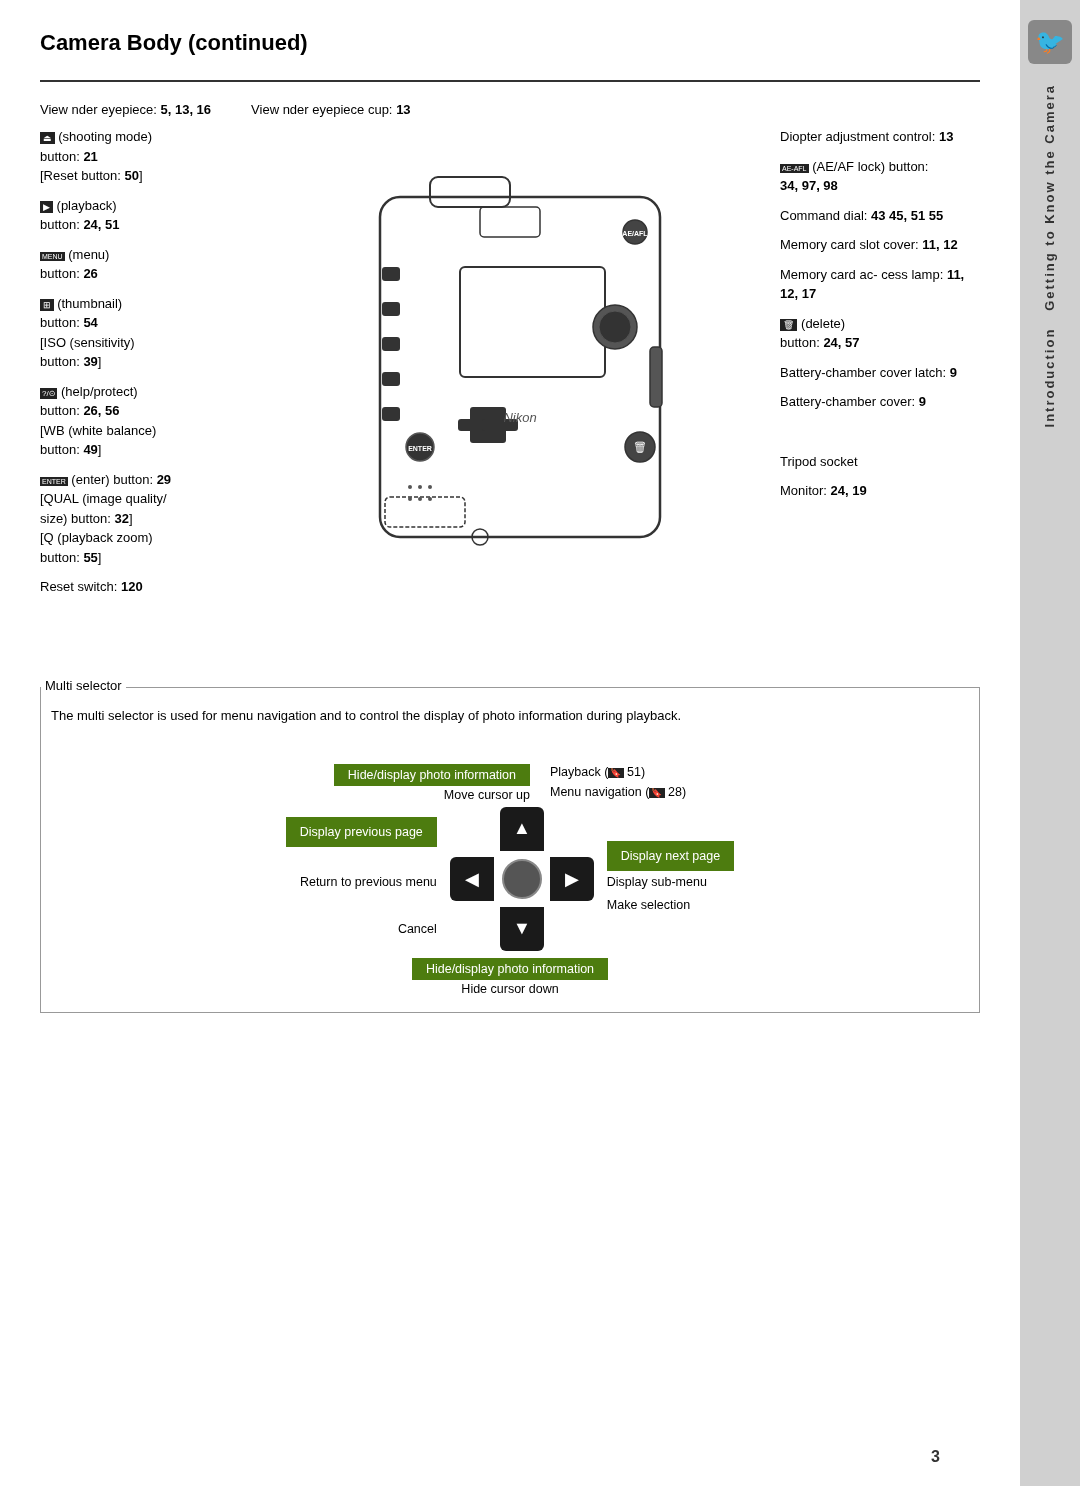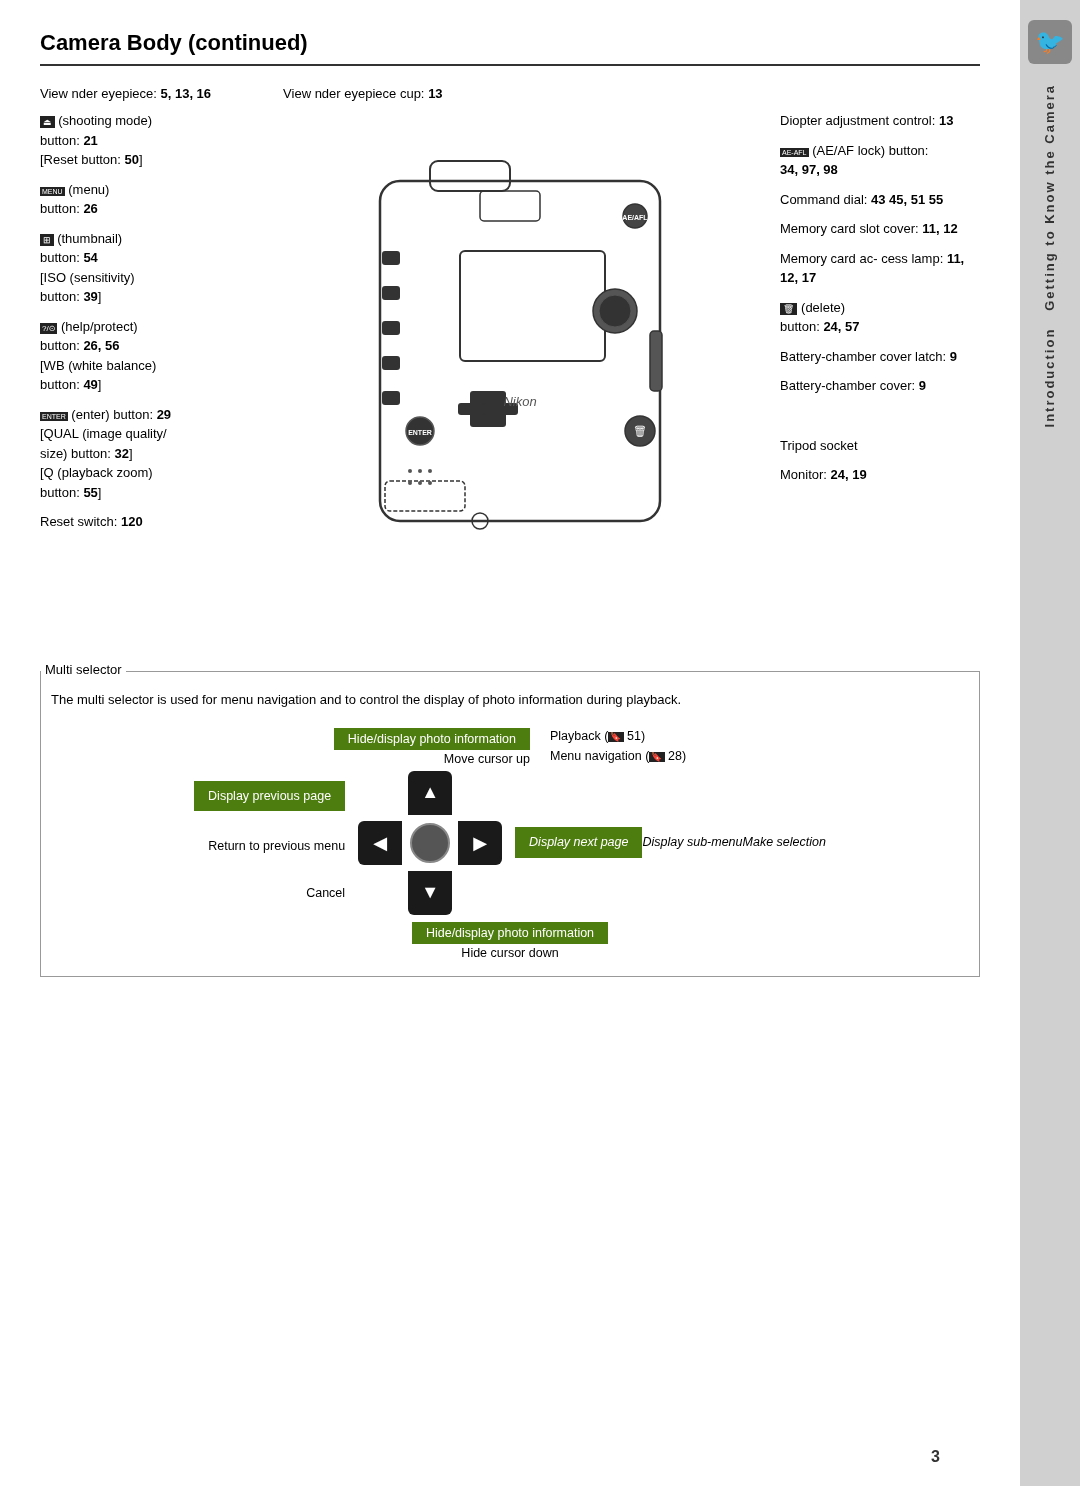--- a/index.html
+++ b/index.html
@@ -17,21 +17,21 @@
       flex: 1;
       background: white;
       padding: 30px 40px 20px 40px;
       position: relative;
     }
 
     .page-title {
       font-size: 22px;
       font-weight: bold;
       border-bottom: 2px solid #333;
-      padding-bottom: 8px;
+      padding-bottom: 24px;
       margin-bottom: 20px;
     }
 
     .left-labels {
       width: 220px;
       flex-shrink: 0;
       font-size: 13px;
       line-height: 1.5;
     }
 
@@ -104,21 +104,21 @@
       font-size: 13px;
       font-weight: bold;
       color: #333;
       letter-spacing: 2px;
       line-height: 1.6;
     }
 
     .top-row-labels {
       font-size: 13px;
       display: flex;
-      gap: 72px;
+      gap: 40px;
       margin-bottom: 10px;
     }
 
     .label-item {
       margin-bottom: 10px;
     }
 
     .selector-wrapper {
       display: flex;
       flex-direction: column;
@@ -154,20 +154,24 @@
 
   <div style="display:flex; width:100%; position:relative; min-height:540px;">
 
     <div class="left-labels">
 
       <div class="label-item">
         <span class="icon-inline" style="background:#222;color:white;font-size:9px;padding:1px 3px;">⏏</span>
         <span> (shooting mode)<br>button: <strong>21</strong><br>[Reset button: <strong>50</strong>]</span>
       </div>
 
+      <div class="label-item">
+        <span class="icon-inline" style="background:#222;color:white;font-size:9px;padding:1px 3px;">▶</span>
+        <span> (playback)<br>button: <strong>24, 51</strong></span>
+      </div>
 
       <div class="label-item">
         <span class="icon-inline" style="background:#222;color:white;font-size:7px;padding:1px 2px;">MENU</span>
         <span> (menu)<br>button: <strong>26</strong></span>
       </div>
 
       <div class="label-item">
         <span class="icon-inline" style="background:#222;color:white;font-size:9px;padding:1px 3px;">⊞</span>
         <span> (thumbnail)<br>button: <strong>54</strong><br>[ISO (sensitivity)<br>button: <strong>39</strong>]</span>
       </div>
@@ -278,21 +282,21 @@
     <p class="multi-selector-desc">The multi selector is used for menu navigation and to control the display of photo information during playback.</p>
 
     <div class="selector-wrapper">
 
       <div style="display:flex; width:100%; justify-content:center; margin-bottom:2px;">
         <div style="display:flex; align-items:flex-end; gap:20px;">
           <div style="display:flex; flex-direction:column; align-items:flex-end;">
             <span class="black-label-box">Hide/display photo information</span>
             <span style="font-size:12.5px; margin-top:2px;">Move cursor up</span>
           </div>
-          <div style="font-size:12.5px; line-height:1.6;">
+          <div style="font-size:12.5px; line-height:1.6;margin-top:20px;">
             <div>Playback (<span style="font-size:9px;background:#222;color:white;padding:0 2px;">🔖</span> 51)</div>
             <div>Menu navigation (<span style="font-size:9px;background:#222;color:white;padding:0 2px;">🔖</span> 28)</div>
           </div>
         </div>
       </div>
 
       <div style="display:flex; align-items:center; justify-content:center; width:100%; gap:10px;">
 
         <div style="text-align:right; font-size:12.5px; line-height:1.8; display:flex; flex-direction:column; align-items:flex-end;gap:24px;">
           <span class="black-label-box">Display previous page</span>
@@ -318,21 +322,21 @@
             <div style="width:44px;height:44px;background:#1a1a1a;border-radius:0 6px 6px 0;display:flex;align-items:center;justify-content:center;color:white;font-size:18px;">▶</div>
           </div>
 
           <div></div>
           <div style="display:flex;align-items:center;justify-content:center;">
             <div style="width:44px;height:44px;background:#1a1a1a;border-radius:0 0 6px 6px;display:flex;align-items:center;justify-content:center;color:white;font-size:18px;">▼</div>
           </div>
           <div></div>
         </div>
 
-        <div style="text-align:left; font-size:12.5px; line-height:1.8; display:flex; flex-direction:row; align-items:center;font-style:italic;">
+        <div style="text-align:left; font-size:12.5px; line-height:1.8; display:flex; flex-direction:column; align-items:flex-start;">
           <span class="black-label-box">Display next page</span>
           <span>Display sub-menu</span>
           <span>Make selection</span>
         </div>
       </div>
 
       <div style="display:flex; flex-direction:column; align-items:center; margin-top:4px;">
         <span class="black-label-box">Hide/display photo information</span>
         <span style="font-size:12.5px; margin-top:2px;">Hide cursor down</span>
       </div>

